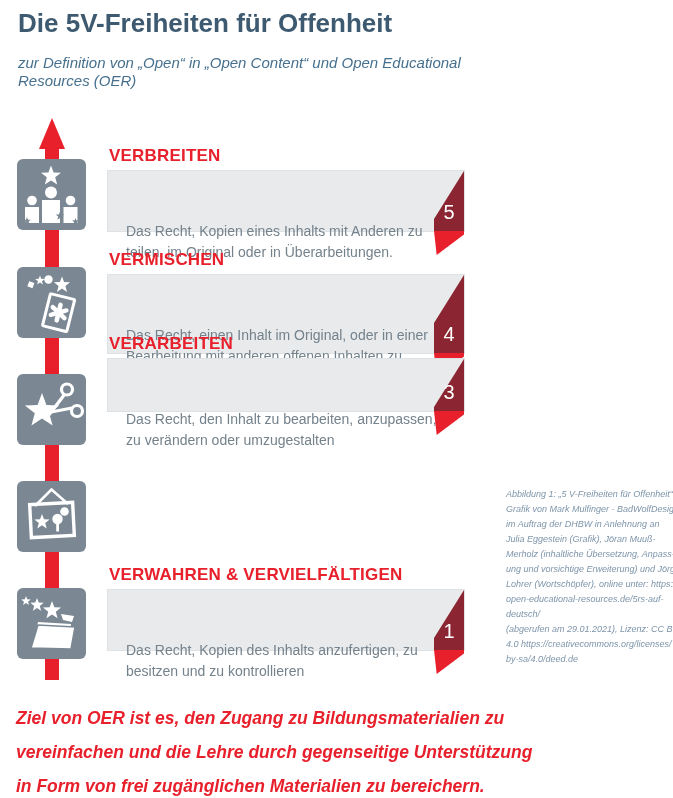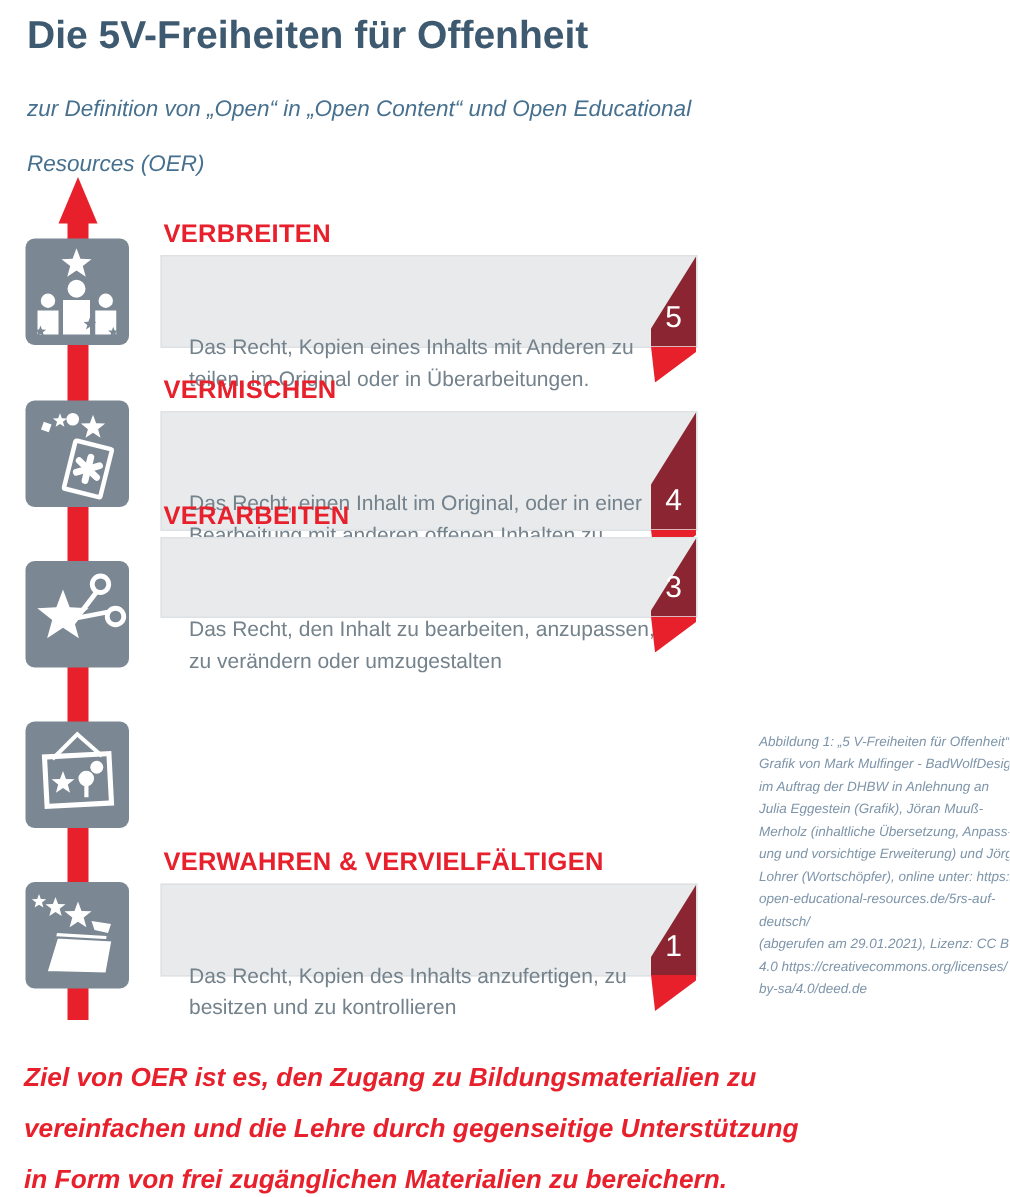--- a/index.html
+++ b/index.html
@@ -11,21 +11,21 @@
     --title-blue:#3e5a70;
     --sub-blue:#46708e;
     --text-gray:#74828c;
     --caption-blue:#7e95aa;
   }
   *{margin:0;padding:0;box-sizing:border-box;}
   body{background:#fff;font-family:"Liberation Sans", sans-serif;}
   .page{position:relative;width:673px;height:798px;background:#fff;overflow:hidden;}
 
   .title{position:absolute;left:18px;top:8px;font-size:26px;font-weight:bold;color:var(--title-blue);}
-  .subtitle{position:absolute;left:18px;top:54px;font-size:15px;font-style:italic;color:var(--sub-blue);line-height:37px;white-space:pre;}
+  .subtitle{position:absolute;left:18px;top:54px;font-size:15px;font-style:italic;color:var(--sub-blue);line-height:18px;white-space:pre;}
 
   .arrow-head{position:absolute;left:39px;top:118px;width:0;height:0;
     border-left:13px solid transparent;border-right:13px solid transparent;
     border-bottom:31px solid var(--red);z-index:1;}
   .arrow-bar{position:absolute;left:45px;top:145px;width:14px;height:535px;background:var(--red);z-index:1;}
 
   .icon-box{position:absolute;left:17px;width:69px;height:71px;border-radius:6px;background:var(--icon-gray);z-index:2;}
   .icon-box svg{position:absolute;left:0;top:0;width:69px;height:71px;}
 
   .section{position:absolute;left:107px;width:358px;background:var(--box-bg);border:1px solid var(--box-border);z-index:2;}

